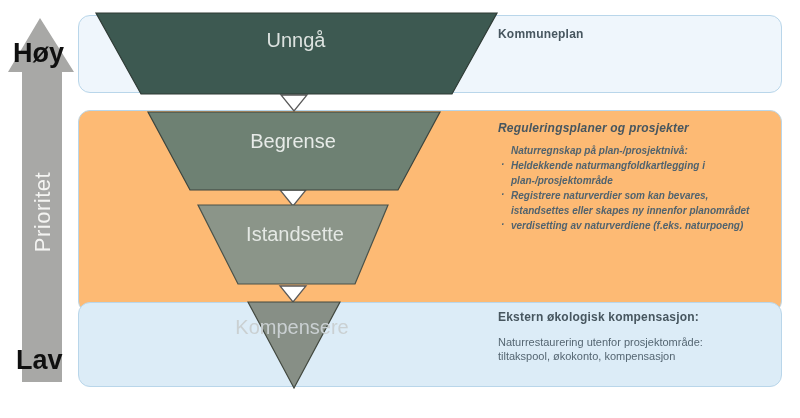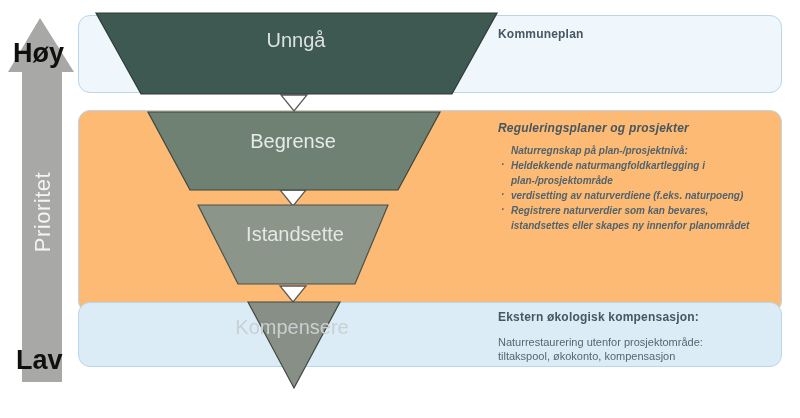--- a/index.html
+++ b/index.html
@@ -4,21 +4,21 @@
 <style>
   html,body{margin:0;padding:0;background:#ffffff;}
   .canvas{position:relative;width:800px;height:418px;background:#ffffff;
           font-family:"Liberation Sans",sans-serif;overflow:hidden;}
 
   
   .panel{position:absolute;left:78px;width:704px;box-sizing:border-box;
          border:1.5px solid #b9d6ea;border-radius:12px;}
   .panel-1{top:15px;height:78px;background:#eff6fc;}
   .panel-2{top:110px;height:203px;background:#fdba74;font-style:italic;}
-  .panel-3{top:302px;height:65px;background:#dcecf7;}
+  .panel-3{top:302px;height:85px;background:#dcecf7;}
 
   .panel-content{position:absolute;left:419px;right:14px;}
   .panel-1 .panel-content{top:7px;}
   .panel-2 .panel-content{top:6px;}
   .panel-3 .panel-content{top:3px;}
 
   .panel-title{margin:0;font-size:12px;line-height:22px;font-weight:bold;
                color:#47565f;letter-spacing:.2px;}
   .panel-body{margin:8px 0 0;font-size:10.5px;line-height:15px;font-weight:bold;color:#51636e;}
   .panel-3 .panel-body{font-size:11px;line-height:13.5px;font-weight:normal;color:#55ননff;}
@@ -46,22 +46,22 @@
       <h2 class="panel-title">Kommuneplan</h2>
     </div>
   </div>
 
   <div class="panel panel-2">
     <div class="panel-content">
       <h2 class="panel-title">Reguleringsplaner og prosjekter</h2>
       <div class="p2-intro">Naturregnskap på plan-/prosjektnivå:</div>
       <ul class="bullet-list">
         <li>Heldekkende naturmangfoldkartlegging i plan-/prosjektområde</li>
+        <li>Registrere naturverdier som kan bevares, istandsettes eller skapes ny innenfor planområdet</li>
         <li>verdisetting av naturverdiene (f.eks. naturpoeng)</li>
-        <li>Registrere naturverdier som kan bevares, istandsettes eller skapes ny innenfor planområdet</li>
       </ul>
     </div>
   </div>
 
   <div class="panel panel-3">
     <div class="panel-content">
       <h2 class="panel-title">Ekstern økologisk kompensasjon:</h2>
       <div class="panel-body">
         <div>Naturrestaurering utenfor prosjektområde:</div>
         <div>tiltakspool, økokonto, kompensasjon</div>

